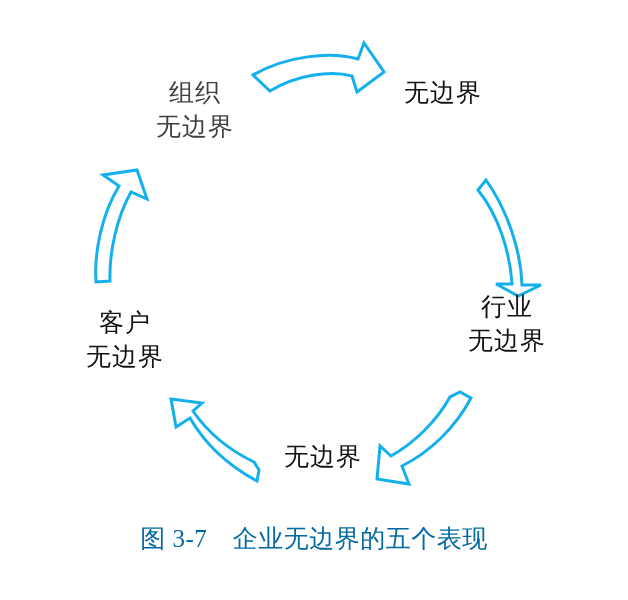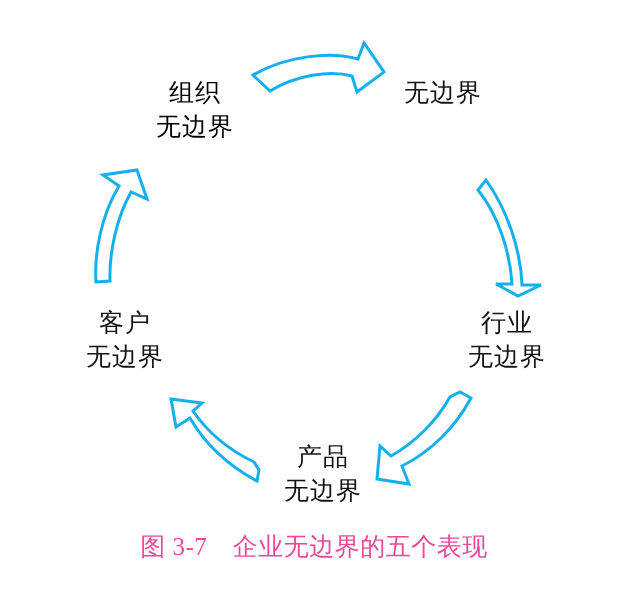--- a/index.html
+++ b/index.html
@@ -36,21 +36,21 @@
     letter-spacing: 1px;
     white-space: nowrap;
     -webkit-font-smoothing: antialiased;
   }
   .node-label .line1,
   .node-label .line2 {
     display: block;
   }
   #node-organization { left: 128px; top: 76px;  width: 134px; }
   #node-resource     { left: 376px; top: 76px;  width: 134px; }
-  #node-industry     { left: 440px; top: 306px; width: 134px; }
+  #node-industry     { left: 440px; top: 290px; width: 134px; }
   #node-product      { left: 256px; top: 440px; width: 134px; }
   #node-customer     { left: 58px;  top: 306px; width: 134px; }
 
   #figure-caption {
     position: absolute;
     left: 0;
     top: 522px;
     width: 628px;
     text-align: center;
     color: #4cc0ef;
@@ -116,39 +116,38 @@
     <path class="arrow-shape" d="M 96,282
              C 94,252 102,214 119,186
              L 103,175
              L 137,170
              L 147,199
              L 131,192
              C 117,217 109,252 110,281
              Z" stroke="#13b0ed"></path>
   </svg>
 
-  <div class="node-label" id="node-organization" style="color: #000000;">
+  <div class="node-label" id="node-organization" style="color: #404040;">
     <span class="line1">组织</span>
     <span class="line2">无边界</span>
   </div>
 
   <div class="node-label" id="node-resource" style="color: rgb(18, 18, 18);">
     <span class="line2">无边界</span>
   </div>
 
   <div class="node-label" id="node-industry" style="color: rgb(18, 18, 18);">
     <span class="line1">行业</span>
     <span class="line2">无边界</span>
   </div>
 
   <div class="node-label" id="node-product" style="color: rgb(18, 18, 18);">
-    <span class="line1">产品</span>
     <span class="line2">无边界</span>
   </div>
 
   <div class="node-label" id="node-customer" style="color: rgb(18, 18, 18); font-family: Liberation Serif, serif;">
     <span class="line1">客户</span>
     <span class="line2">无边界</span>
   </div>
 
-  <div id="figure-caption" style="color: #ec4899; margin-top: 8px;">图 3-7　企业无边界的五个表现</div>
+  <div id="figure-caption" style="color: #0369a1;">图 3-7　企业无边界的五个表现</div>
 
 </div>
 
 </body></html>

